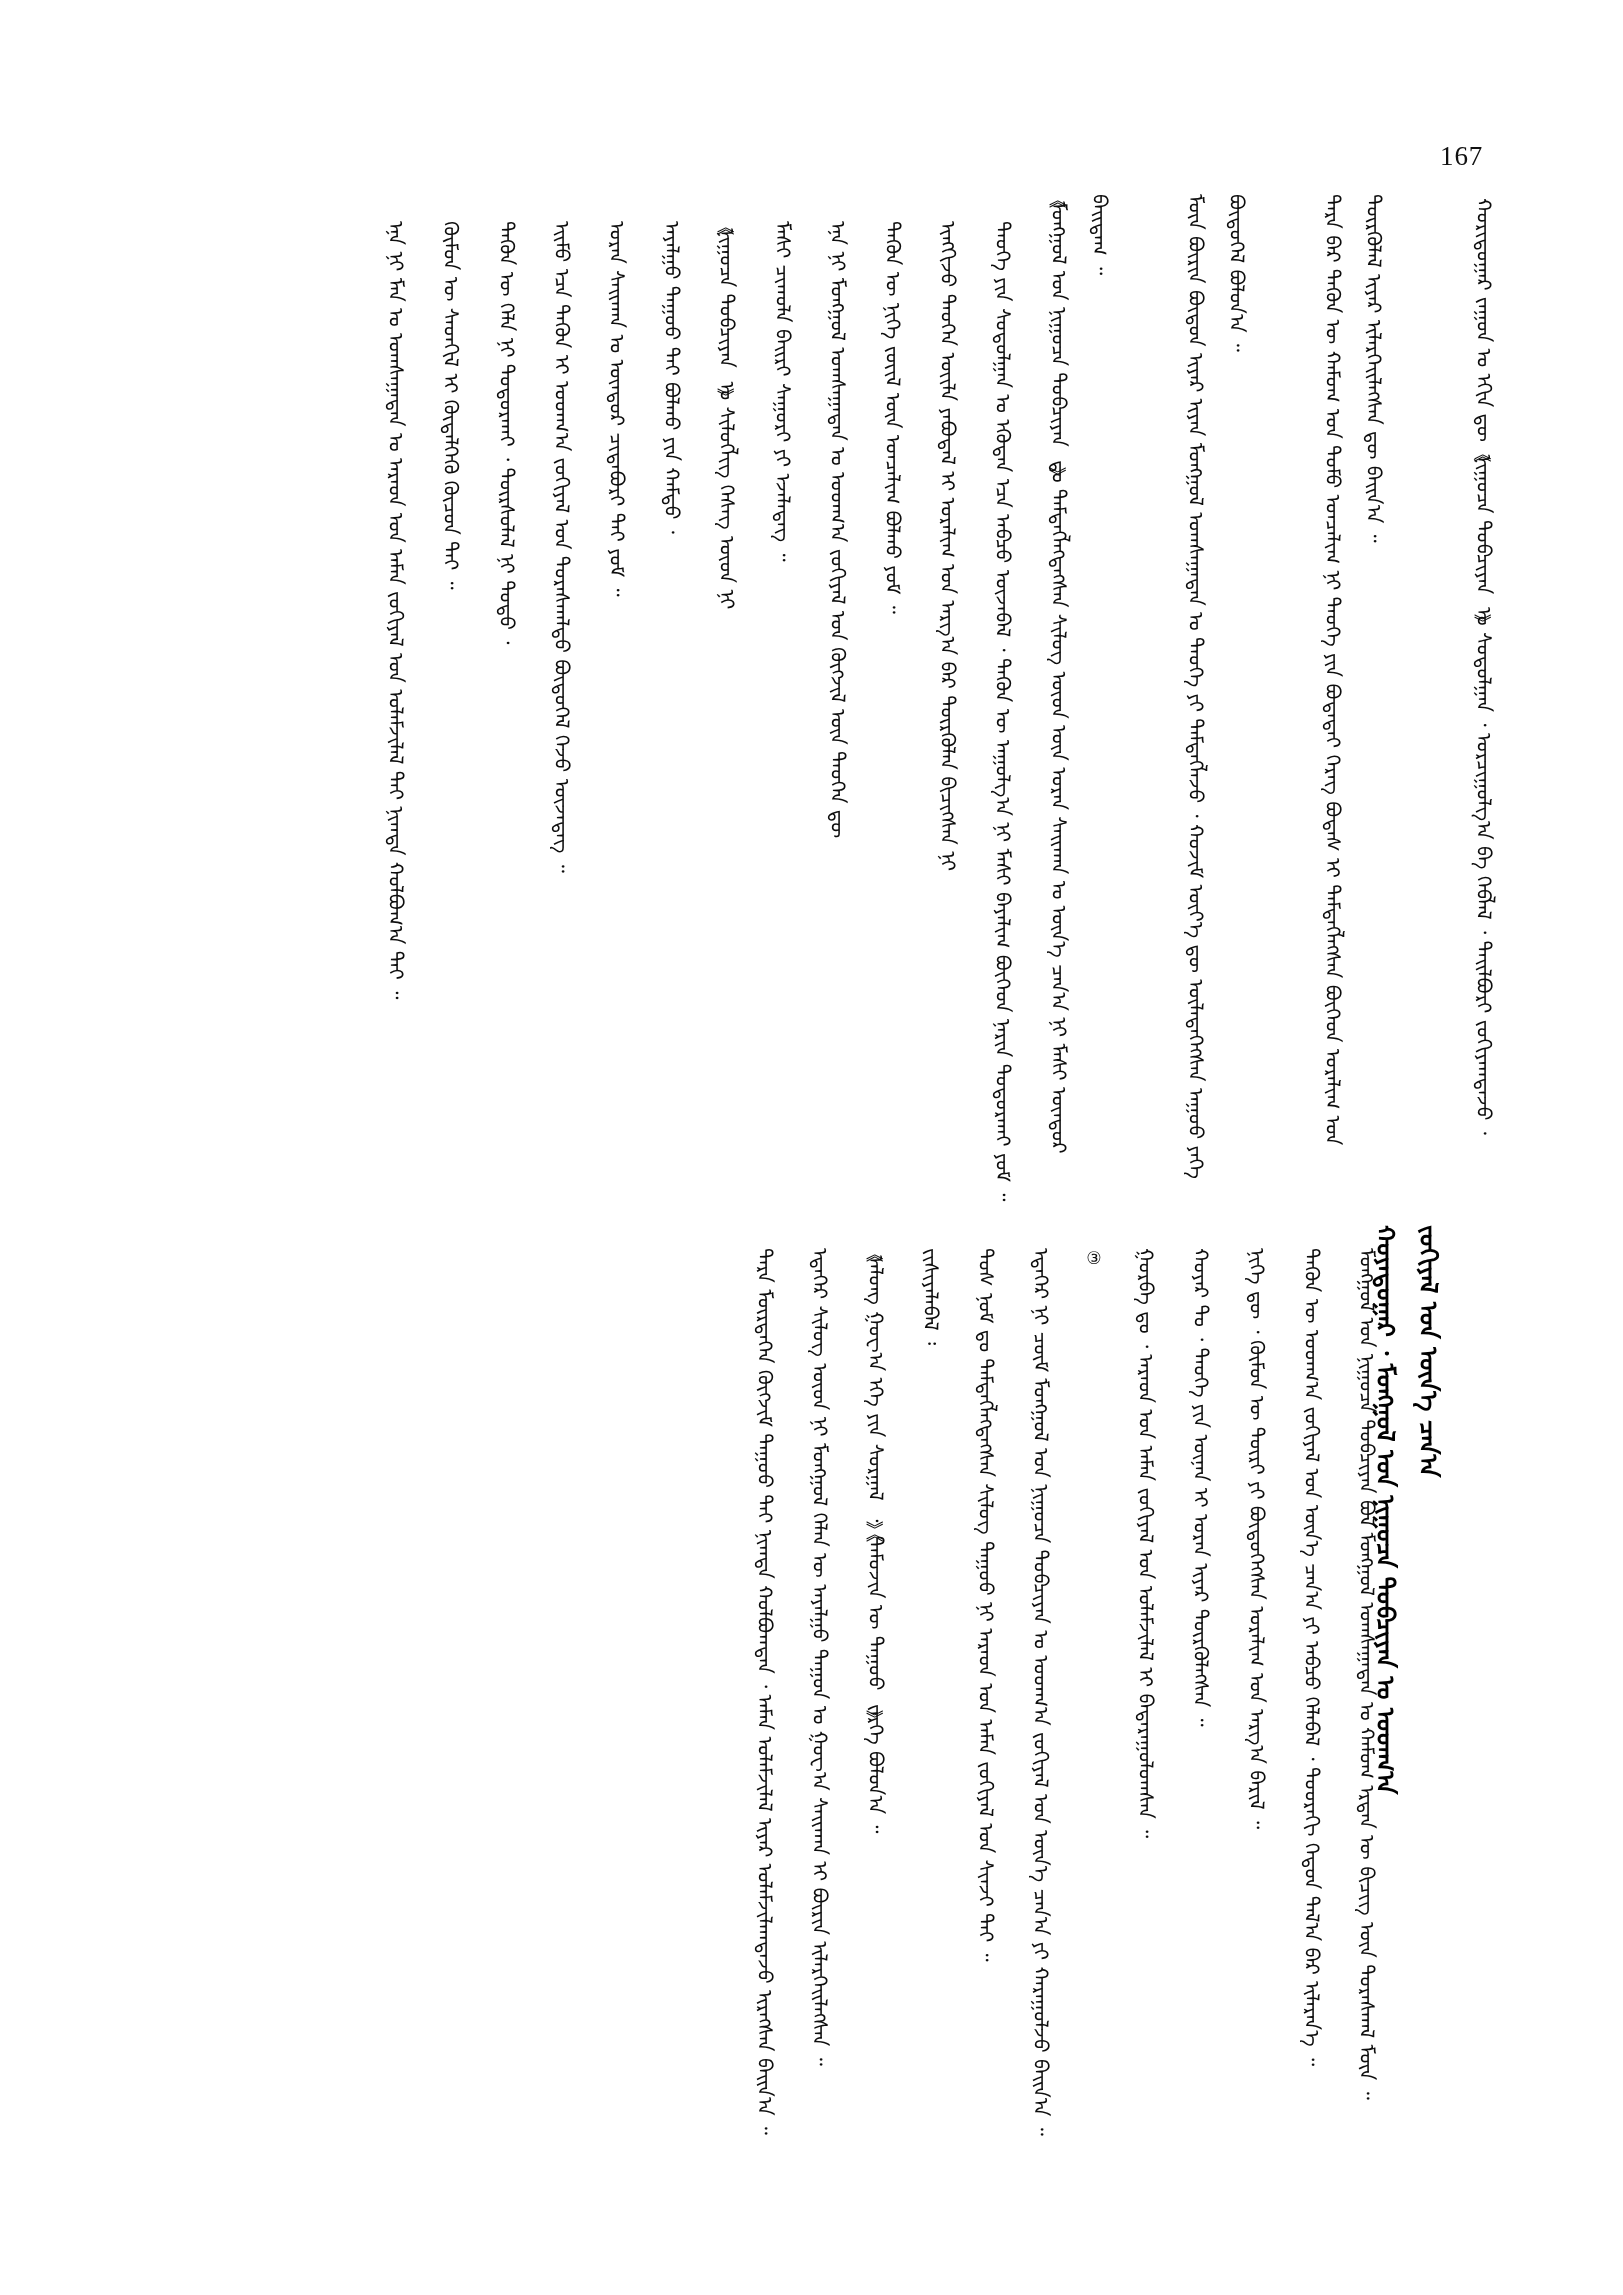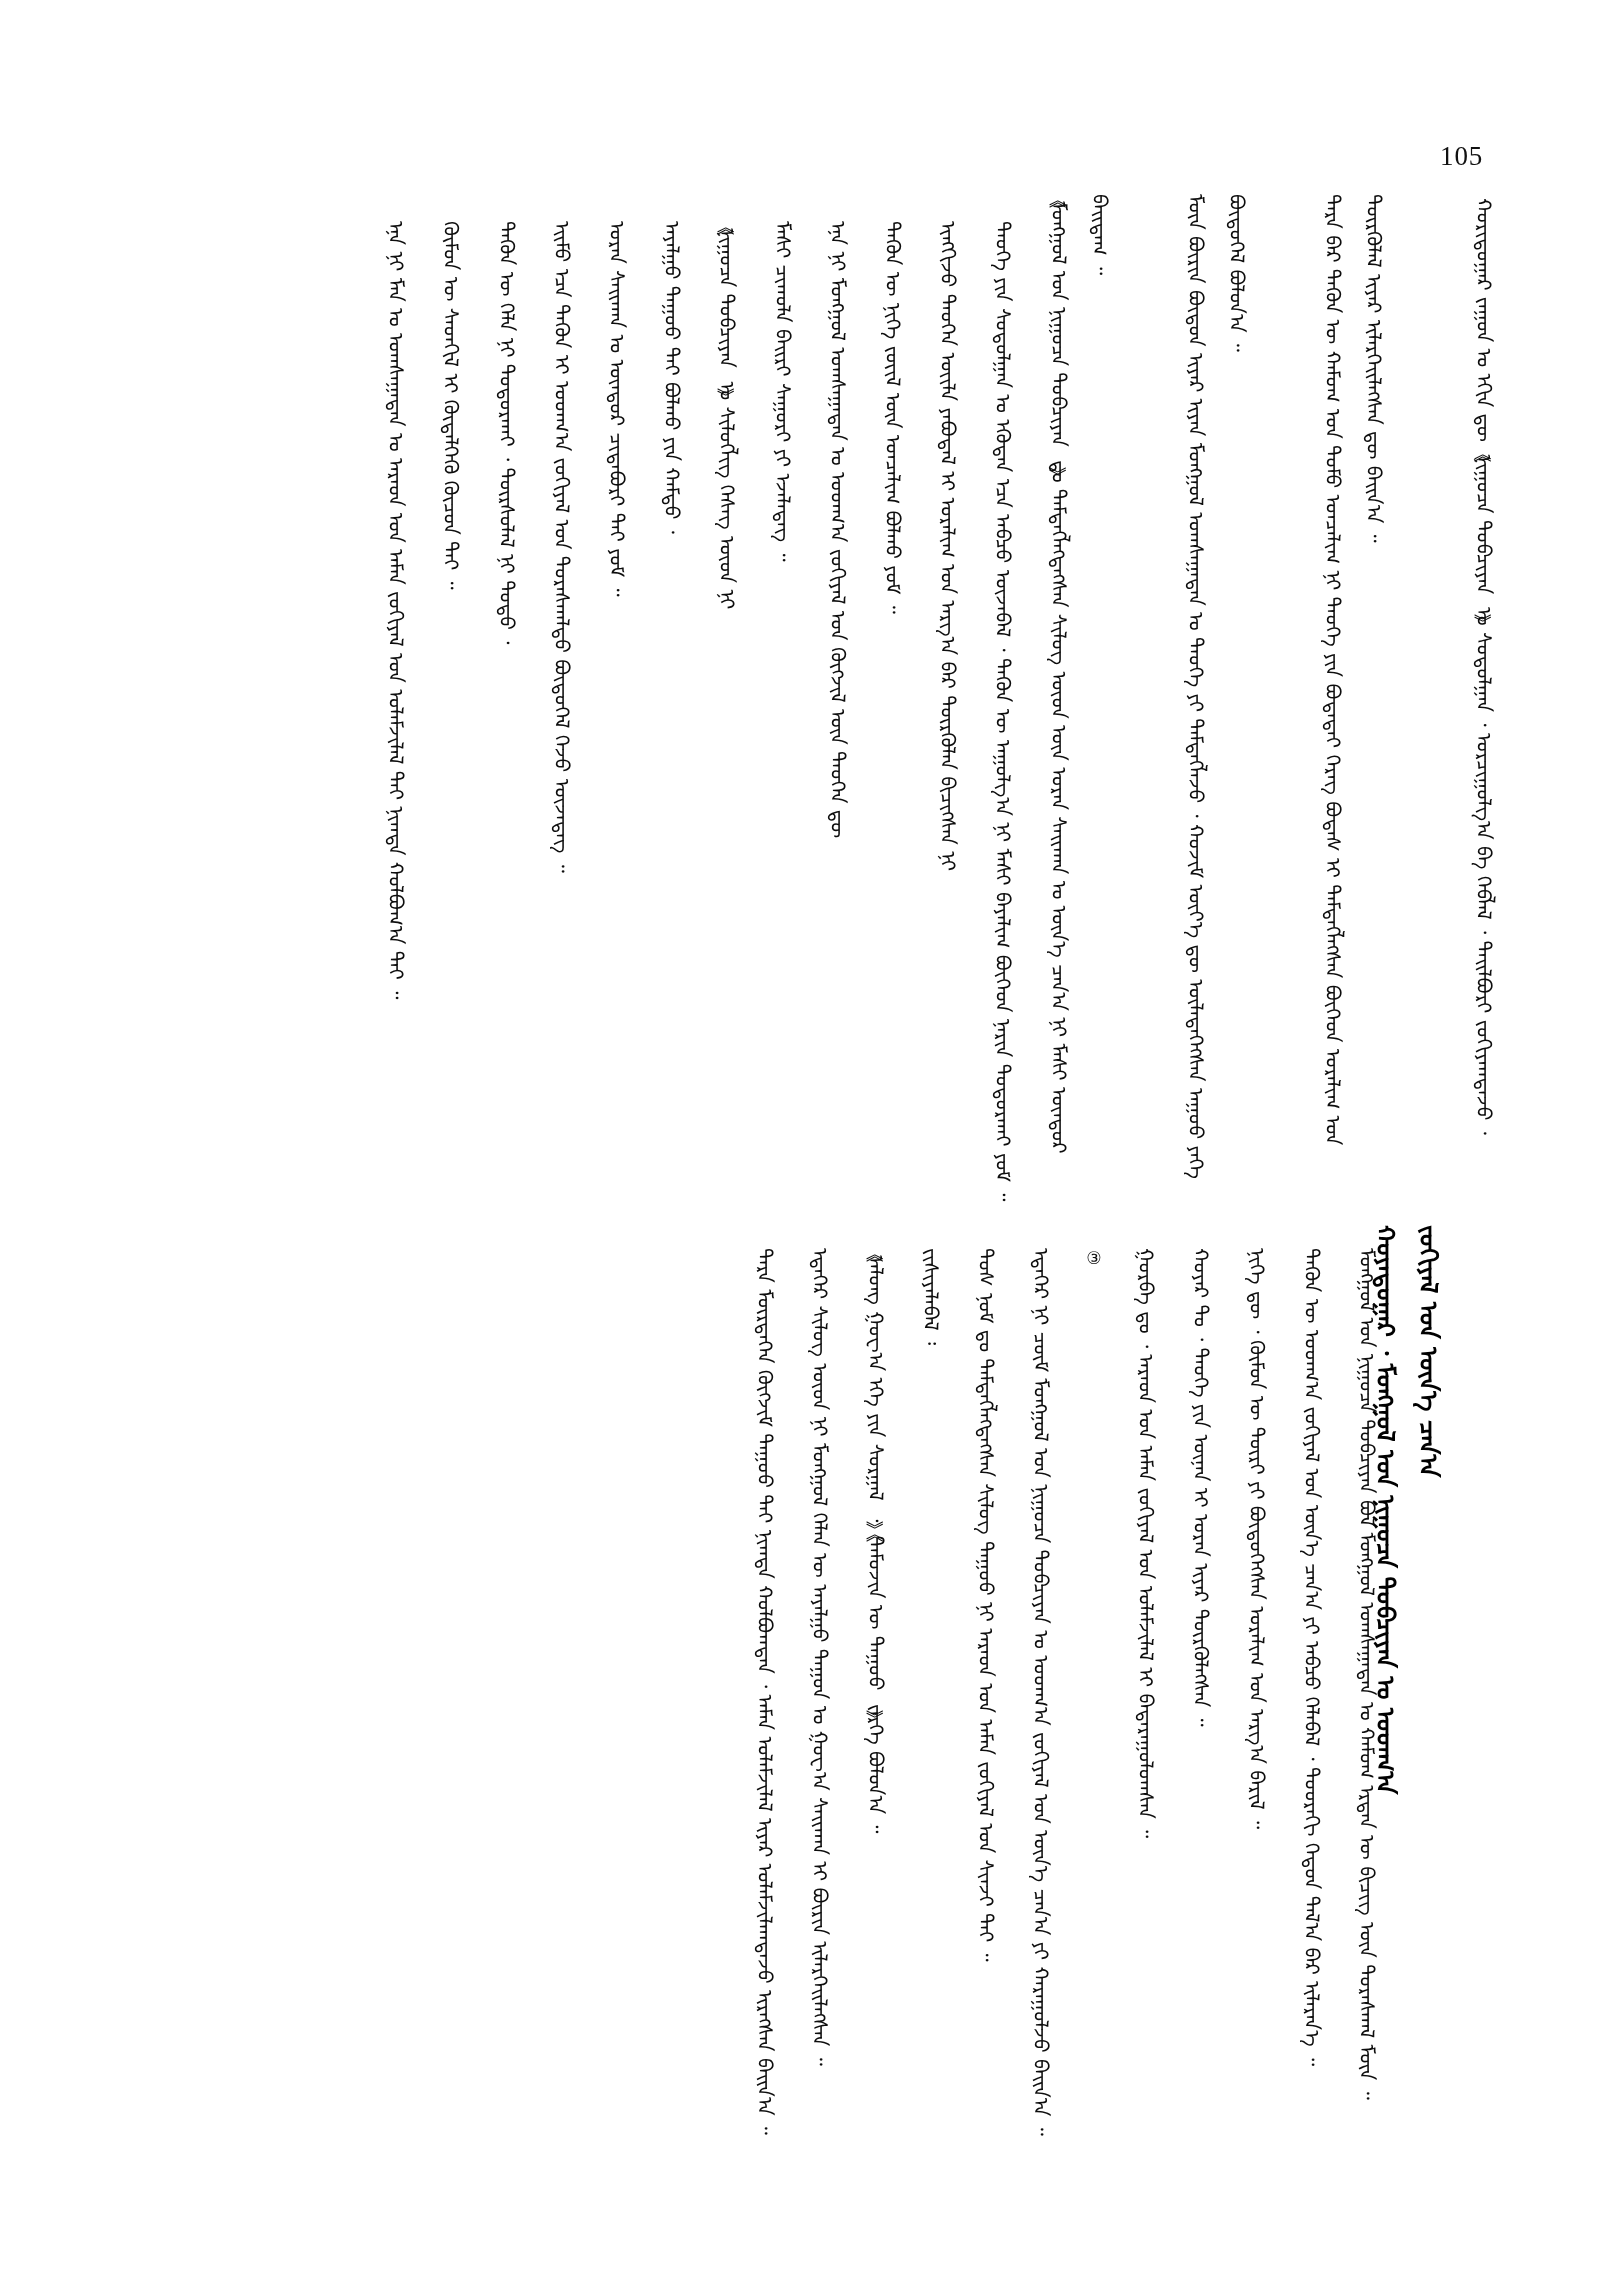--- a/index.html
+++ b/index.html
@@ -111,21 +111,21 @@
     inset: 0;
     pointer-events: none;
     background: transparent;
   }
 </style>
 </head>
 <body>
 
 <div class="page">
 
-  <div class="page-number">105</div>
+  <div class="page-number">167</div>
 
   <div class="top-right-line">ᠬᠤᠷᠢᠳᠤᠭᠠᠷ ᠵᠠᠭᠤᠨ ᠤ ᠡᠬᠢᠨ ᠳᠦ 《 ᠨᠢᠭᠤᠴᠠ ᠲᠣᠪᠴᠢᠶᠠᠨ 》 ᠤ ᠰᠤᠳᠤᠯᠭᠠᠨ ᠂ ᠣᠷᠴᠢᠭᠤᠯᠭ᠎ᠠ ᠪᠠ ᠬᠡᠪᠯᠡᠯ ᠂ ᠲᠠᠢᠯᠪᠤᠷᠢ ᠵᠣᠬᠢᠶᠠᠭᠳᠠᠵᠤ ᠂</div>
 
   <div class="text-block" id="block-upper">
     <span class="col"><span class="col-inner">ᠲᠡᠷᠡ ᠪᠡᠷ ᠲᠡᠭᠦᠨ ᠦ ᠬᠠᠮᠤᠭ ᠤᠨ ᠲᠣᠮᠣ ᠣᠨᠴᠠᠯᠢᠭ ᠨᠢ ᠲᠡᠦᠬᠡ ᠶᠢᠨ ᠪᠣᠳᠠᠲᠠᠢ ᠬᠡᠷᠡᠭ ᠪᠣᠳᠠᠰ ᠢ ᠲᠡᠮᠳᠡᠭᠯᠡᠭᠰᠡᠨ ᠪᠥᠭᠡᠳ ᠤᠷᠠᠯᠢᠭ ᠤᠨ ᠲᠥᠷᠬᠦᠯᠡᠯ ᠢᠶᠡᠷ ᠢᠯᠡᠷᠬᠡᠢᠯᠡᠭᠰᠡᠨ ᠳᠦ ᠪᠠᠢᠨ᠎ᠠ ᠃</span></span>
     <span class="col"><span class="col-inner">ᠮᠥᠨ ᠪᠦᠷᠢᠨ ᠪᠦᠲᠦᠨ ᠢᠶᠡᠷ ᠢᠶᠡᠨ ᠮᠣᠩᠭᠣᠯ ᠤᠭᠰᠠᠭᠠᠲᠠᠨ ᠤ ᠲᠡᠦᠬᠡ ᠶᠢ ᠲᠡᠮᠳᠡᠭᠯᠡᠵᠦ ᠂ ᠬᠣᠵᠢᠮ ᠦᠶ᠎ᠡ ᠳᠦ ᠦᠯᠡᠳᠡᠭᠡᠭᠰᠡᠨ ᠠᠭᠤᠤ ᠶᠡᠬᠡ ᠪᠦᠲᠦᠭᠡᠯ ᠪᠣᠯᠤᠨ᠎ᠠ ᠃</span></span>
     <span class="col"><span class="col-inner">《 ᠮᠣᠩᠭᠣᠯ ᠤᠨ ᠨᠢᠭᠤᠴᠠ ᠲᠣᠪᠴᠢᠶᠠᠨ 》 ᠳᠤ ᠲᠡᠮᠳᠡᠭᠯᠡᠭᠳᠡᠭᠰᠡᠨ ᠰᠢᠯᠦᠭ ᠦᠳ ᠦᠨ ᠤᠷᠠᠨ ᠰᠠᠢᠬᠠᠨ ᠤ ᠦᠨ᠎ᠡ ᠴᠠᠨ᠎ᠠ ᠨᠢ ᠮᠠᠰᠢ ᠥᠨᠳᠥᠷ ᠪᠠᠢᠳᠠᠭ ᠃</span></span>
     <span class="col"><span class="col-inner">ᠲᠡᠦᠬᠡ ᠶᠢᠨ ᠰᠤᠳᠤᠯᠭᠠᠨ ᠤ ᠡᠭᠦᠳᠡᠨ ᠡᠴᠡ ᠠᠪᠴᠤ ᠦᠵᠡᠪᠡᠯ ᠂ ᠲᠡᠭᠦᠨ ᠦ ᠠᠭᠤᠯᠭ᠎ᠠ ᠨᠢ ᠮᠠᠰᠢ ᠪᠠᠶᠠᠯᠢᠭ ᠪᠥᠭᠡᠳ ᠨᠠᠷᠢᠨ ᠲᠣᠳᠣᠷᠬᠠᠢ ᠶᠤᠮ ᠃</span></span>
     <span class="col"><span class="col-inner">ᠢᠩᠭᠢᠵᠦ ᠲᠡᠦᠬᠡᠨ ᠦᠢᠯᠡ ᠶᠠᠪᠤᠳᠠᠯ ᠢ ᠤᠷᠠᠯᠢᠭ ᠤᠨ ᠠᠷᠭ᠎ᠠ ᠪᠠᠷ ᠲᠥᠷᠬᠦᠯᠡᠨ ᠪᠢᠴᠢᠭᠰᠡᠨ ᠨᠢ</span></span>
     <span class="col"><span class="col-inner">ᠲᠡᠭᠦᠨ ᠦ ᠨᠢᠭᠡ ᠵᠦᠢᠯ ᠦᠨ ᠣᠨᠴᠠᠯᠢᠭ ᠪᠣᠯᠬᠤ ᠶᠤᠮ ᠃</span></span>

